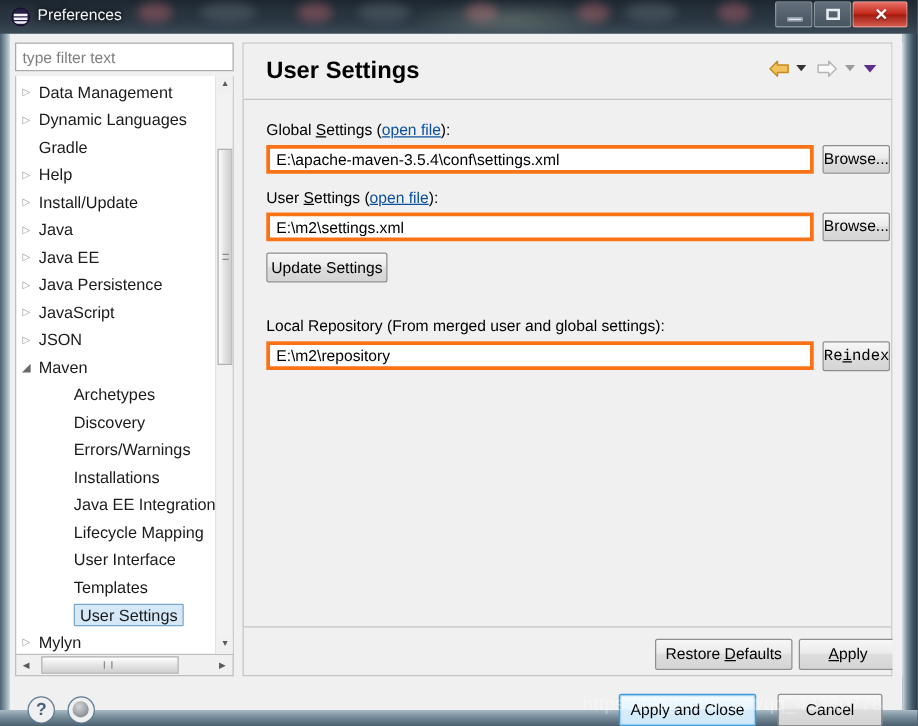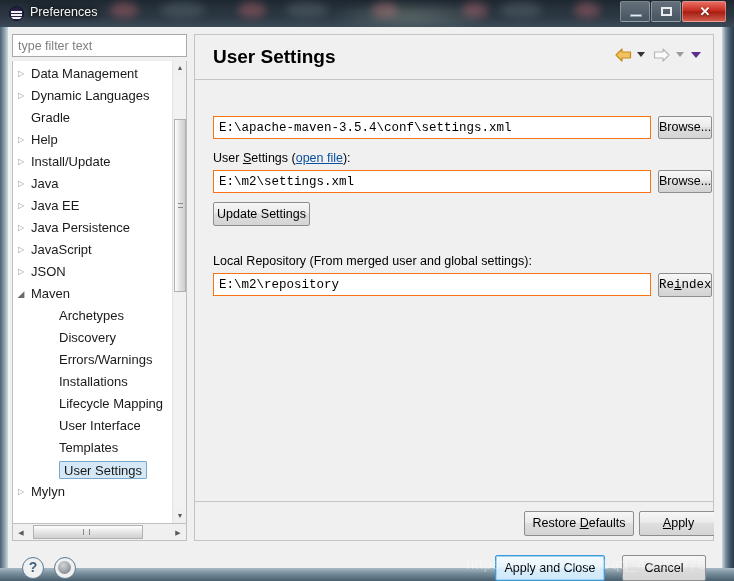--- a/index.html
+++ b/index.html
@@ -350,22 +350,22 @@
   .link {
     color: #0b4f9e;
     text-decoration: underline;
     cursor: pointer;
   }
   .text-field {
     position: absolute;
     height: 23px;
     box-sizing: border-box;
     background: #ffffff;
-    border: 1px solid #f97316;
-    font-family: Liberation Mono, monospace;
+    border: 3px solid #f97316;
+    font-family: Liberation Sans, sans-serif;
     font-size: 12.5px;
     color: #000;
     padding: 0 0 0 5px;
     outline: none;
   }
   .btn {
     position: absolute;
     box-sizing: border-box;
     background: linear-gradient(180deg, #f7f7f7 0%, #ebebeb 45%, #dedede 50%, #d4d4d4 100%);
     border: 1px solid #8e8e8e;
@@ -494,20 +494,21 @@
           <div class="tree-row lvl1"><span class="twisty">▷</span><span class="label">Java</span></div>
           <div class="tree-row lvl1"><span class="twisty">▷</span><span class="label">Java EE</span></div>
           <div class="tree-row lvl1"><span class="twisty">▷</span><span class="label">Java Persistence</span></div>
           <div class="tree-row lvl1"><span class="twisty">▷</span><span class="label">JavaScript</span></div>
           <div class="tree-row lvl1"><span class="twisty">▷</span><span class="label">JSON</span></div>
           <div class="tree-row lvl1"><span class="twisty" style="font-size: 9px; color: rgb(106, 106, 106);">◢</span><span class="label">Maven</span></div>
           <div class="tree-row lvl2"><span class="label">Archetypes</span></div>
           <div class="tree-row lvl2"><span class="label">Discovery</span></div>
           <div class="tree-row lvl2"><span class="label">Errors/Warnings</span></div>
           <div class="tree-row lvl2"><span class="label">Installations</span></div>
+          <div class="tree-row lvl2"><span class="label">Java EE Integration</span></div>
           <div class="tree-row lvl2"><span class="label">Lifecycle Mapping</span></div>
           <div class="tree-row lvl2"><span class="label">User Interface</span></div>
           <div class="tree-row lvl2"><span class="label">Templates</span></div>
           <div class="tree-row lvl2 selected"><span class="label">User Settings</span></div>
           <div class="tree-row lvl1"><span class="twisty">▷</span><span class="label">Mylyn</span></div>
         </div>
       <div id="tree-vscroll">
         <div class="sb-arrow up">▲</div>
         <div id="tree-vthumb">
           <div class="grip"></div>
@@ -537,20 +538,23 @@
           <span class="nav-item">
             <svg class="arrow-svg" width="17" height="14" viewBox="0 0 17 14">
               <path d="M10 1 L16 7 L10 13 L10 10 L1.5 10 L1.5 4 L10 4 Z" fill="#fafafa" stroke="#b6b6b6" stroke-width="1.2" stroke-linejoin="round"></path>
             </svg>
           </span>
           <span class="nav-item caret" style="border-top-color:#9b9b9b;"></span>
           <span class="nav-item caret purple"></span>
         </div>
       </div>
 
+      <div class="form-label" style="left:18px; top:62px;">
+        <span>Global </span><span class="mn">S</span><span>ettings (</span><span class="link">open file</span><span>):</span>
+      </div>
       <input class="text-field" style="left: 18px; top: 81px; width: 438px;" type="text" value="E:\apache-maven-3.5.4\conf\settings.xml">
       <div class="btn" style="left:463px; top:81px; width:54px; height:23px; line-height:21px;">Browse...</div>
 
       <div class="form-label" style="left:18px; top:116px;">
         <span>User </span><span class="mn">S</span><span>ettings (</span><span class="link">open file</span><span>):</span>
       </div>
       <input class="text-field" style="left: 18px; top: 135px; width: 438px;" type="text" value="E:\m2\settings.xml">
       <div class="btn" style="left:463px; top:135px; width:54px; height:23px; line-height:21px;">Browse...</div>
 
       <div class="btn" style="left:18px; top:167px; width:97px; height:24px; line-height:22px;">Update Settings</div>

